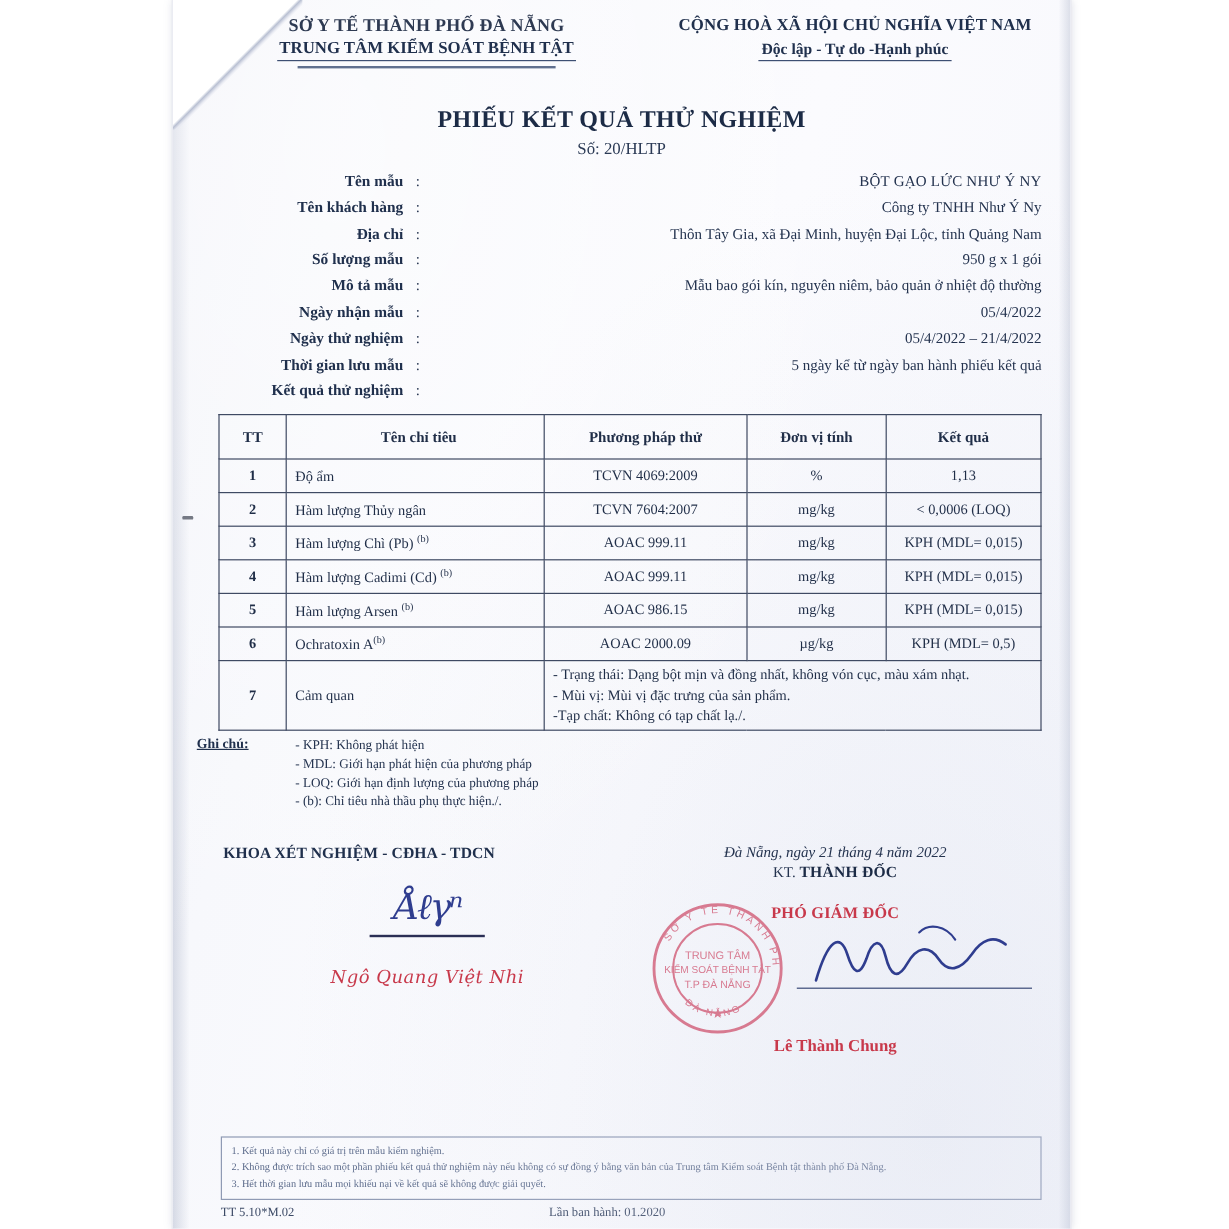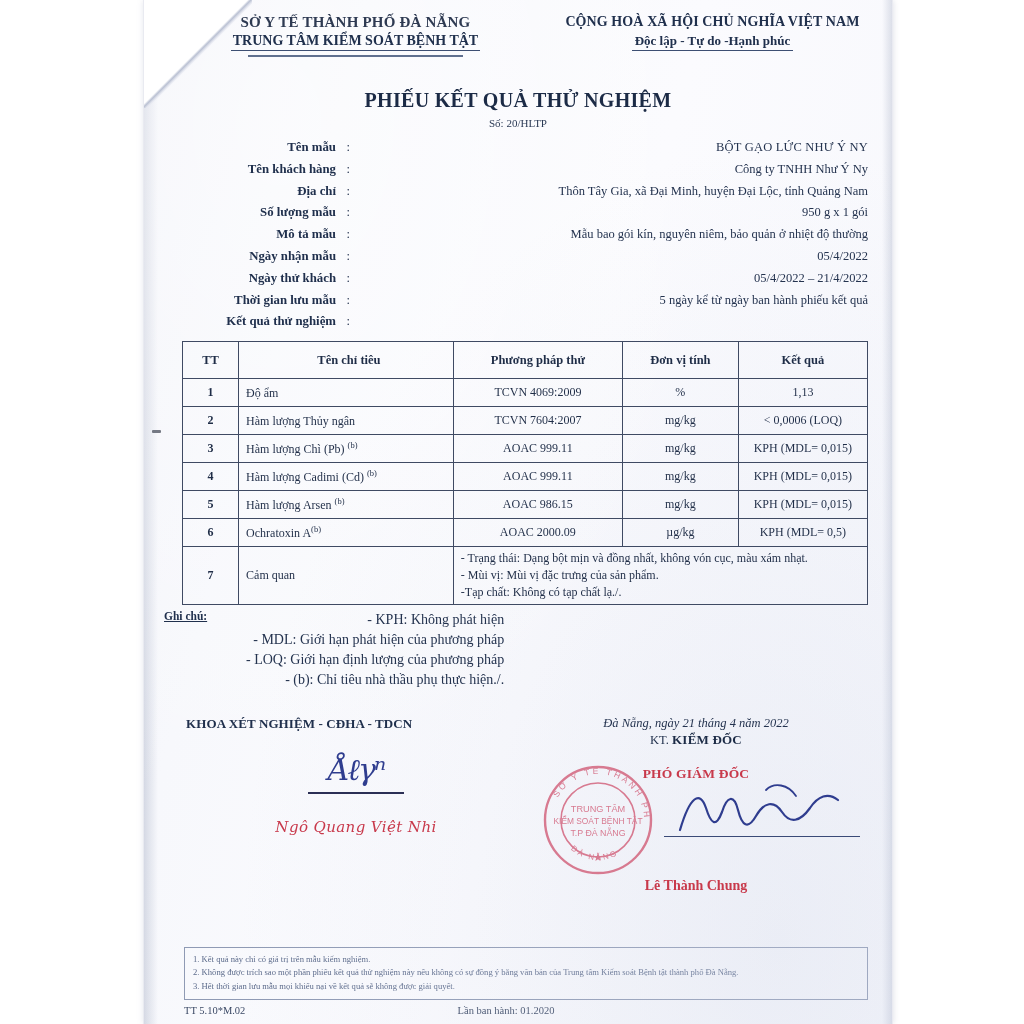--- a/index.html
+++ b/index.html
@@ -129,21 +129,21 @@
   .doc-title {
     text-align: center;
     font-size: 20px;
     font-weight: 700;
     color: #1c2b46;
     margin-top: 32px;
     letter-spacing: .3px;
   }
   .doc-number {
     text-align: center;
-    font-size: 11px;
+    font-size: 14px;
     color: #2b3a55;
     margin-top: 5px;
   }
 
   
   .info {
     margin: 12px 0 0 0;
     padding: 0 24px 0 42px;
   }
   .info-row {
@@ -214,21 +214,21 @@
     padding: 3px 24px 0 20px;
     margin-top: 2px;
   }
   .notes-label {
     font-size: 11.5px;
     font-weight: 700;
     color: #20304d;
     text-decoration: underline;
     flex: 0 0 68px;
   }
-  .notes-list { font-size: 14px; color: #24334f; line-height: 1.42; padding-left: 14px; text-align: right; }
+  .notes-list { font-size: 11px; color: #24334f; line-height: 1.42; padding-left: 14px; }
 
   
   .sig {
     display: flex;
     margin-top: 26px;
     padding: 0 26px 0 42px;
     position: relative;
   }
   .sig-left  { width: 50%; }
   .sig-right { width: 50%; text-align: center; position: relative; }
@@ -404,21 +404,21 @@
         <div class="info-label">Mô tả mẫu</div>
         <div class="info-colon">:</div>
         <div class="info-value">Mẫu bao gói kín, nguyên niêm, bảo quản ở nhiệt độ thường</div>
       </div>
       <div class="info-row">
         <div class="info-label">Ngày nhận mẫu</div>
         <div class="info-colon">:</div>
         <div class="info-value">05/4/2022</div>
       </div>
       <div class="info-row">
-        <div class="info-label">Ngày thử khách</div>
+        <div class="info-label">Ngày thử nghiệm</div>
         <div class="info-colon">:</div>
         <div class="info-value">05/4/2022 – 21/4/2022</div>
       </div>
       <div class="info-row">
         <div class="info-label">Thời gian lưu mẫu</div>
         <div class="info-colon">:</div>
         <div class="info-value">5 ngày kể từ ngày ban hành phiếu kết quả</div>
       </div>
       <div class="info-row">
         <div class="info-label">Kết quả thử nghiệm</div>
@@ -509,21 +509,21 @@
         <div class="sig-dept">KHOA XÉT NGHIỆM - CĐHA - TDCN</div>
         <div class="sig-scribble-left">Åℓγⁿ</div>
         <div class="sig-underline-left"></div>
         <div class="sig-name-left">Ngô Quang Việt Nhi</div>
       </div>
 
       <div class="sig-right">
         <div class="sig-place">Đà Nẵng, ngày 21 tháng 4 năm 2022</div>
         <div class="sig-onbehalf">
           <span>KT.</span>
-          <b>KIỂM ĐỐC</b>
+          <b>THÀNH ĐỐC</b>
         </div>
         <div class="sig-deputy">PHÓ GIÁM ĐỐC</div>
 
         <svg class="stamp" viewBox="0 0 128 128">
           <defs>
             <path id="arcTop" d="M 64,64 m -46,0 a 46,46 0 1,1 92,0" fill="none"></path>
             <path id="arcBottom" d="M 64,64 m -40,0 a 40,40 0 1,0 80,0" fill="none"></path>
           </defs>
           <circle cx="64" cy="64" r="53" fill="none" stroke="#d2607a" stroke-width="2.4"></circle>
           <circle cx="64" cy="64" r="37" fill="none" stroke="#d2607a" stroke-width="1.6"></circle>

